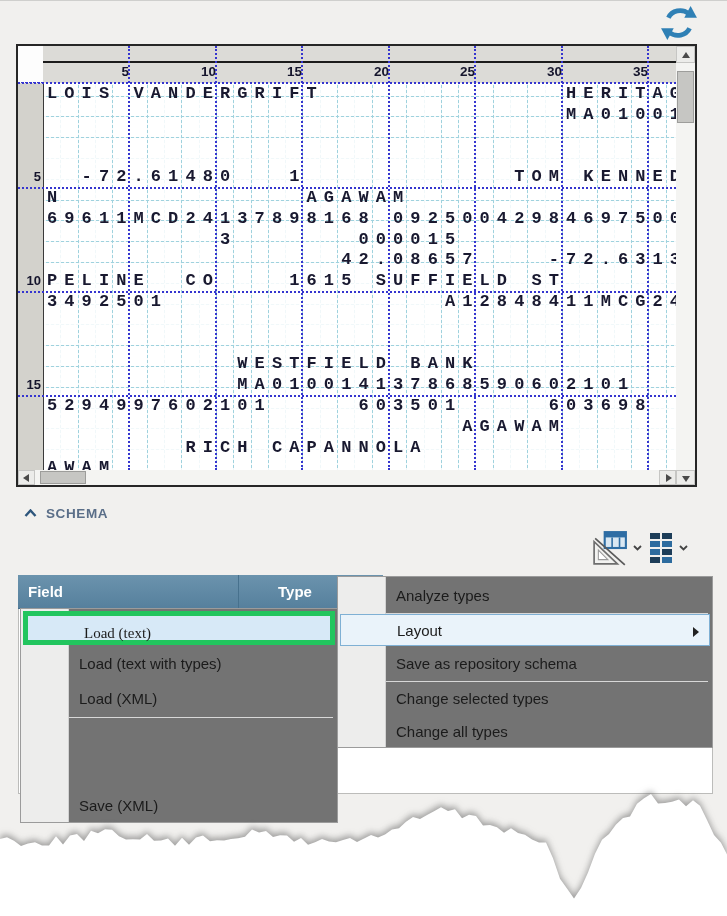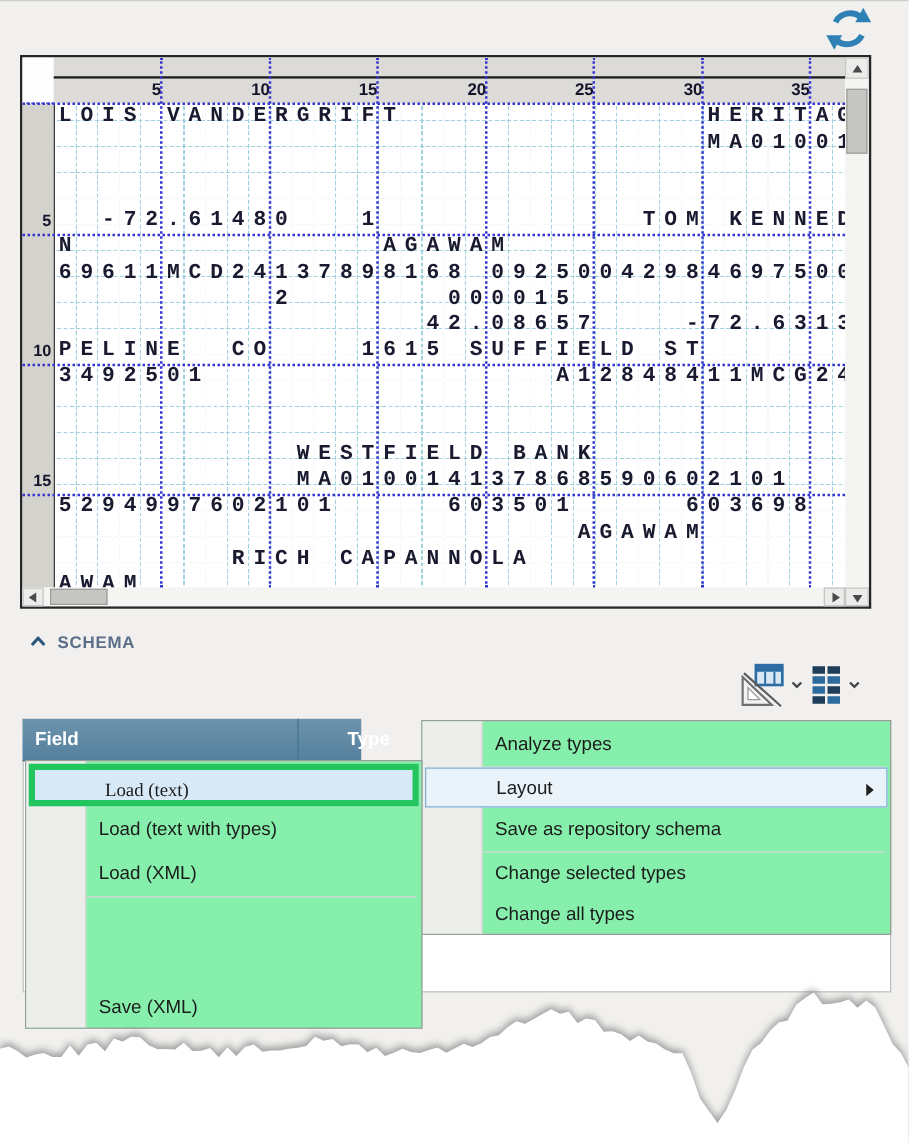--- a/index.html
+++ b/index.html
@@ -43,26 +43,26 @@
   .tri.down{left:5px;top:5px;border-left:4px solid transparent;border-right:4px solid transparent;border-top:6px solid #4a4a4a;}
   .tri.lft{left:4px;top:3px;border-top:4px solid transparent;border-bottom:4px solid transparent;border-right:6px solid #4a4a4a;}
   .tri.rgt{left:6px;top:3px;border-top:4px solid transparent;border-bottom:4px solid transparent;border-left:6px solid #4a4a4a;}
 
   
   .schema-head{position:absolute;left:24px;top:503px;height:20px;display:flex;align-items:center;cursor:default;}
   .schema-label{margin-left:9px;font-size:13.5px;font-weight:bold;letter-spacing:.6px;color:#5a6e88;}
   .toolbtn{position:absolute;top:528px;height:40px;display:flex;align-items:center;}
   .chev{margin-left:5px;}
 
-  .thead{position:absolute;left:18px;top:575px;width:271px;height:33px;
-         background:linear-gradient(180deg,#6b93ad,#56809d);border-bottom:1px solid #49708c;}
+  .thead{position:absolute;left:18px;top:575px;width:319px;height:33px;
+         background:linear-gradient(180deg,#6b93ad,#56809d);border-bottom:1px solid #49708c;padding-left:46px;}
   .thcell{position:absolute;top:0;height:33px;line-height:33px;color:#fff;font-size:15px;font-weight:bold;}
   .tbody{position:absolute;left:18px;top:608px;width:695px;height:186px;background:#fff;border:1px solid #bcbcba;box-sizing:border-box;}
 
-  .menu{position:absolute;background:#86efac;border:1px solid #9b9b9b;box-sizing:border-box;}
+  .menu{position:absolute;background:#737373;border:1px solid #9b9b9b;box-sizing:border-box;}
   .menu .mgut{position:absolute;left:0;top:0;bottom:0;width:47px;background:#ededec;border-right:1px solid #d2d2d2;}
   .mitem{position:absolute;left:2px;right:2px;line-height:33px;padding-left:56px;
          font-size:15px;color:#1b1b1b;white-space:nowrap;}
   .msep{position:absolute;left:48px;right:4px;height:0;border-top:1px solid #d8d8d8;}
   .hl-strong{background:#d7e9f7;border:5px solid #22c55e;box-sizing:border-box;font-family:Liberation Serif, serif;}
   .hl-soft{background:#eaf3fa;border:1px solid #7fb0d4;box-sizing:border-box;}
   .subarrow{position:absolute;right:10px;top:12px;width:0;height:0;
             border-top:5px solid transparent;border-bottom:5px solid transparent;border-left:6px solid #222;}
 
   .tear{position:absolute;left:0;top:756px;filter:drop-shadow(0 -3px 3px rgba(95,95,95,.55));}
@@ -100,21 +100,21 @@
       <div class="rowlab" style="top:291px">15</div>
     </div>
 
     <div class="content">
       <div class="trow" style="top:0">LOIS VANDERGRIFT              HERITAG</div>
       <div class="trow" style="top:21px">                              MA01001</div>
       <div class="trow" style="top:62px"></div>
       <div class="trow" style="top:83px">  -72.61480   1            TOM KENNED</div>
       <div class="trow" style="top:104px">N              AGAWAM</div>
       <div class="trow" style="top:125px">69611MCD24137898168 09250042984697500</div>
-      <div class="trow" style="top:146px">          2       000015</div>
+      <div class="trow" style="top:146px">          3       000015</div>
       <div class="trow" style="top:166px">                 42.08657    -72.6313</div>
       <div class="trow" style="top:187px">PELINE  CO    1615 SUFFIELD ST</div>
       <div class="trow" style="top:208px">3492501                A12848411MCG24</div>
       <div class="trow" style="top:229px"></div>
       <div class="trow" style="top:250px"></div>
       <div class="trow" style="top:270px">           WESTFIELD BANK</div>
       <div class="trow" style="top:291px">           MA010014137868590602101</div>
       <div class="trow" style="top:312px">5294997602101     603501     603698</div>
       <div class="trow" style="top:333px">                        AGAWAM</div>
       <div class="trow" style="top:354px">        RICH CAPANNOLA</div>

